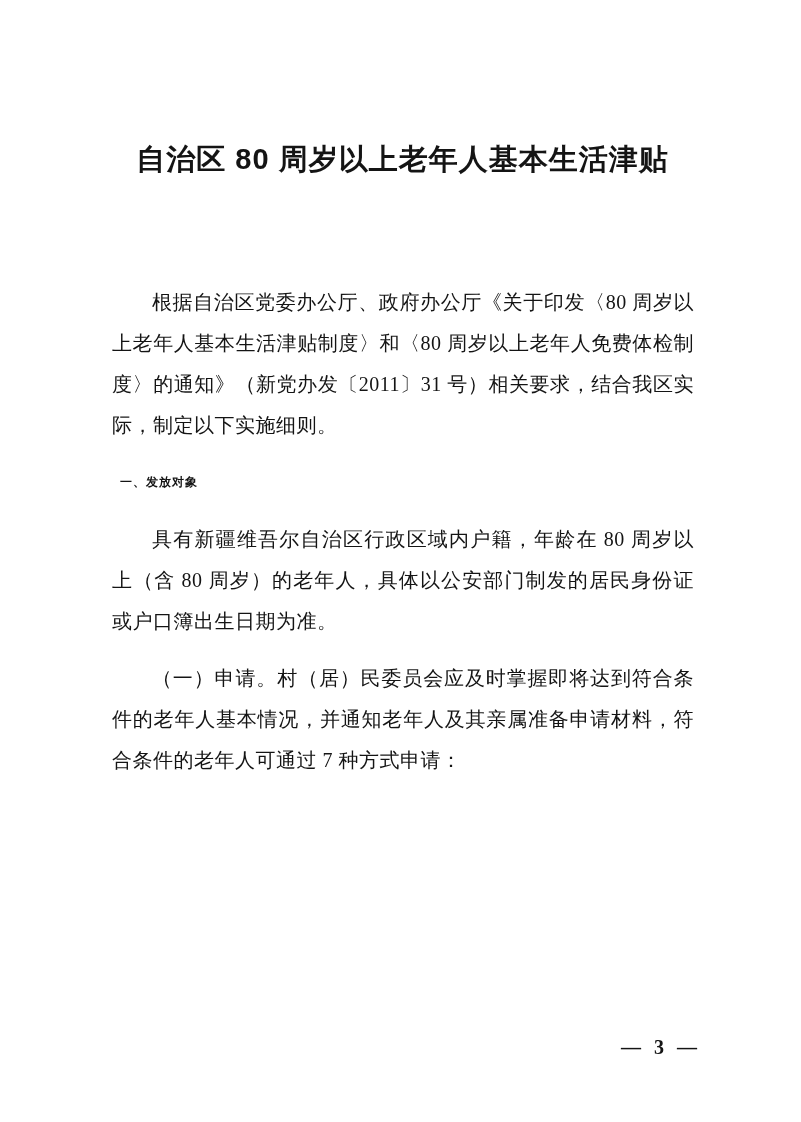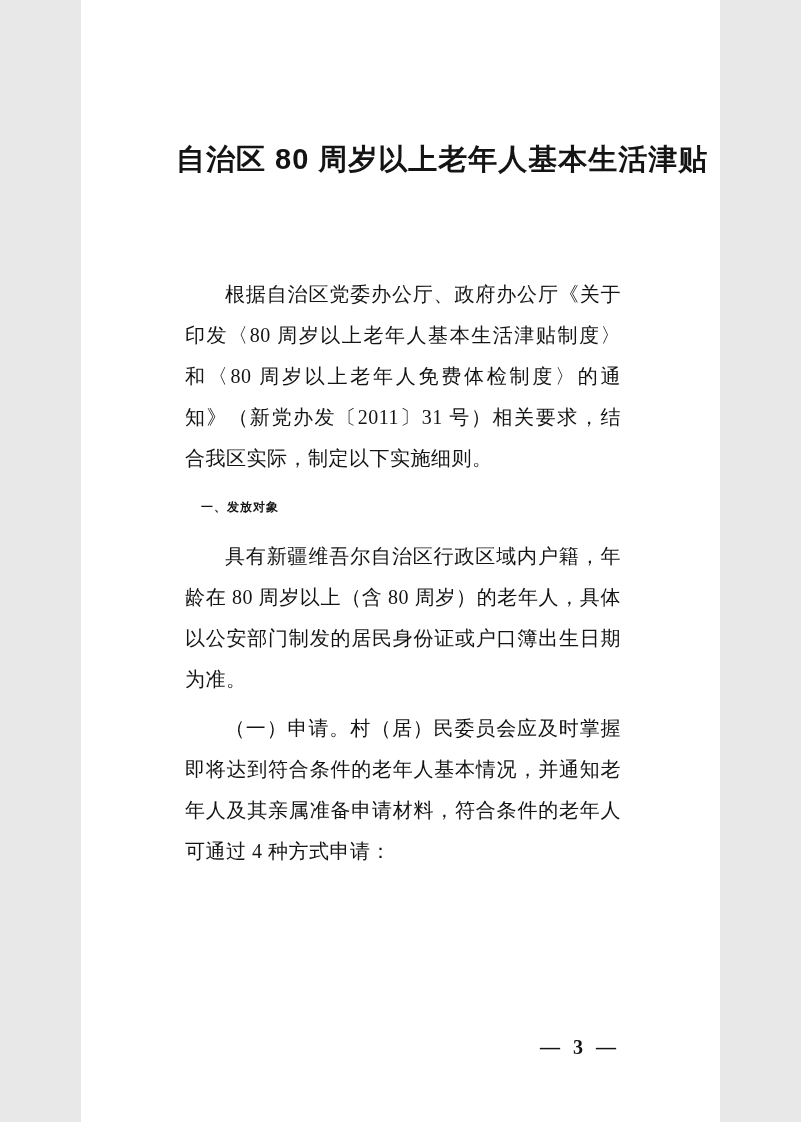--- a/index.html
+++ b/index.html
@@ -2,21 +2,21 @@
 <html><head>
 <meta charset="utf-8">
 <style>
   html, body {
     margin: 0;
     padding: 0;
     background: #e8e8e8;
   }
   .page {
     position: relative;
-    width: 639px;
+    width: 801px;
     height: 1122px;
     margin: 0 auto;
     background: #ffffff;
     color: #141414;
     overflow: hidden;
     font-family: "Liberation Serif", "DejaVu Serif", serif;
   }
   .doc-title {
     position: absolute;
     top: 136px;
@@ -37,21 +37,21 @@
   .doc-body {
     position: absolute;
     top: 266px;
     left: 96px;
     right: 91px;
     font-size: 20px;
     line-height: 41px;
     text-align: justify;
   }
   .para {
-    margin: 8px;
+    margin: 16px;
     text-indent: 2em;
     text-align: justify;
     letter-spacing: 0.5px;
   }
   .para:last-child {
     text-align-last: left;
   }
   .heading {
     margin: 0;
     text-indent: 2em;
@@ -77,18 +77,18 @@
 <div class="page">
 
   <h1 class="doc-title">
     <span class="title-line">自治区 80 周岁以上老年人基本生活津贴</span>
   </h1>
 
   <div class="doc-body">
     <p class="para">根据自治区党委办公厅、政府办公厅《关于印发〈80 周岁以上老年人基本生活津贴制度〉和〈80 周岁以上老年人免费体检制度〉的通知》（新党办发〔2011〕31 号）相关要求，结合我区实际，制定以下实施细则。</p>
     <h2 class="heading">一、发放对象</h2>
     <p class="para">具有新疆维吾尔自治区行政区域内户籍，年龄在 80 周岁以上（含 80 周岁）的老年人，具体以公安部门制发的居民身份证或户口簿出生日期为准。</p>
-    <p class="para">（一）申请。村（居）民委员会应及时掌握即将达到符合条件的老年人基本情况，并通知老年人及其亲属准备申请材料，符合条件的老年人可通过 4 种方式申请：</p>
+    <p class="para">（一）申请。村（居）民委员会应及时掌握即将达到符合条件的老年人基本情况，并通知老年人及其亲属准备申请材料，符合条件的老年人可通过 7 种方式申请：</p>
   </div>
 
   <div class="page-number">— 3 —</div>
 
 </div>
 
 </body></html>

